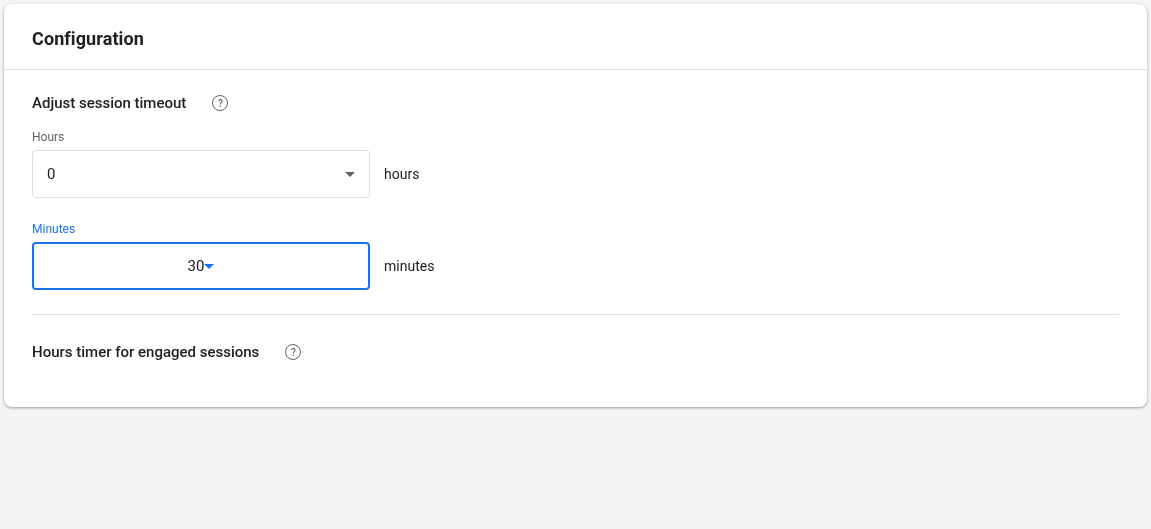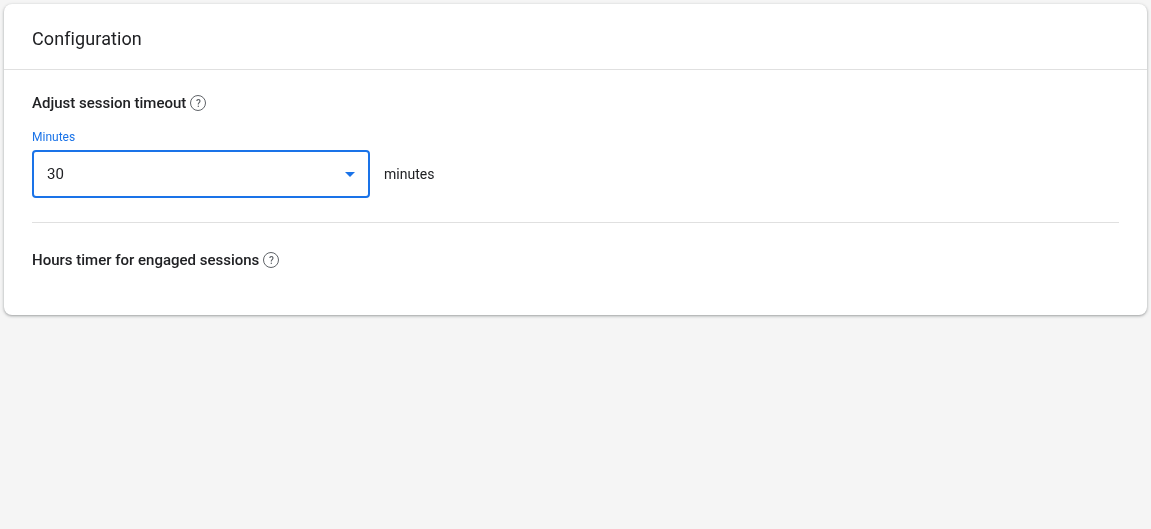--- a/index.html
+++ b/index.html
@@ -18,31 +18,31 @@
       box-shadow: 0 1px 2px rgba(60,64,67,0.3), 0 1px 3px 1px rgba(60,64,67,0.15);
       width: 1143px;
       overflow: hidden;
     }
     .card-header {
       padding: 24px 28px 20px 28px;
       border-bottom: 1px solid #e0e0e0;
     }
     .card-title {
       font-size: 18px;
-      font-weight: 400;
+      font-weight: 700;
       color: #202124;
       letter-spacing: 0.1px;
     }
     .card-body {
       padding: 24px 28px 28px 28px;
     }
     .section-title {
       display: flex;
       align-items: center;
-      gap: 4px;
+      gap: 26px;
       margin-bottom: 18px;
     }
     .section-title-text {
       font-size: 15px;
       font-weight: 500;
       color: #202124;
     }
     .help-icon {
       width: 16px;
       height: 16px;
@@ -79,20 +79,21 @@
       display: flex;
       align-items: center;
       justify-content: space-between;
       padding: 0 14px;
       cursor: pointer;
       background: #fff;
     }
     .select-box.focused {
       border: 2px solid #1a73e8;
       padding: 0 13px;
+      justify-content: center;
     }
     .select-value {
       font-size: 15px;
       color: #202124;
     }
     .dropdown-arrow {
       width: 0;
       height: 0;
       border-left: 5px solid transparent;
       border-right: 5px solid transparent;
@@ -118,20 +119,30 @@
   <div class="card-header">
     <div class="card-title">Configuration</div>
   </div>
   <div class="card-body">
 
     <div class="section-title">
       <span class="section-title-text">Adjust session timeout</span>
       <span class="help-icon">?</span>
     </div>
 
+    <div>
+      <span class="field-label">Hours</span>
+      <div class="field-row">
+        <div class="select-box">
+          <span class="select-value">0</span>
+          <span class="dropdown-arrow"></span>
+        </div>
+        <span class="unit-label">hours</span>
+      </div>
+    </div>
 
     <div>
       <span class="field-label active">Minutes</span>
       <div class="field-row">
         <div class="select-box focused">
           <span class="select-value">30</span>
           <span class="dropdown-arrow active"></span>
         </div>
         <span class="unit-label">minutes</span>
       </div>

